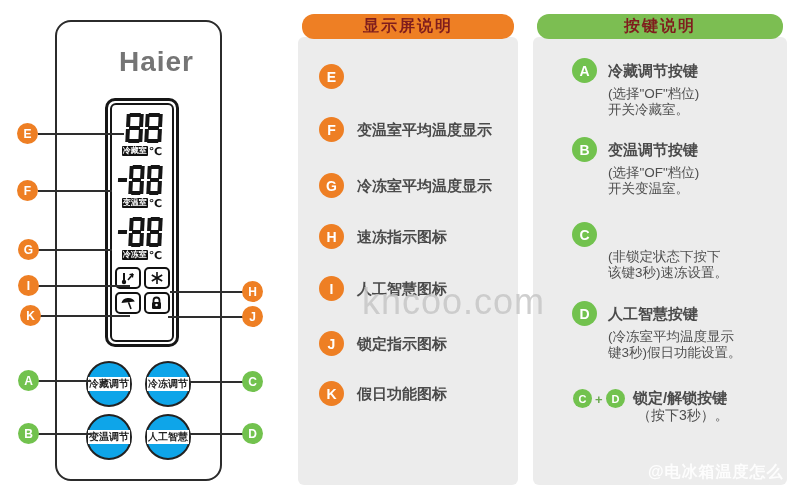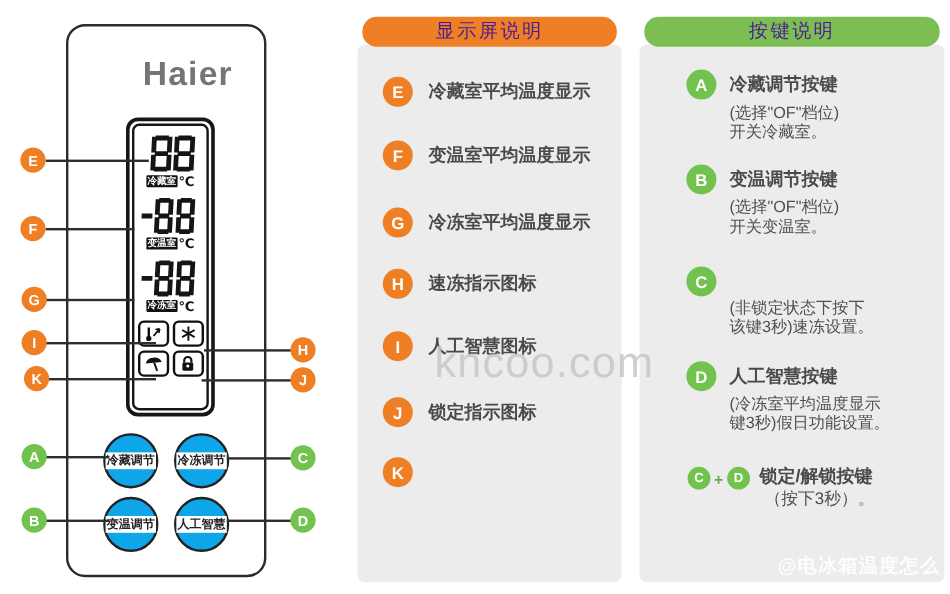--- a/index.html
+++ b/index.html
@@ -44,21 +44,21 @@
 
   
   .callout { position:absolute; width:21px; height:21px; border-radius:50%; color:#fff;
              font-weight:bold; font-size:12px; display:flex; align-items:center; justify-content:center; z-index:5; }
   .orangec { background:#ee7f24; }
   .greenc  { background:#72c24e; }
   .cline { position:absolute; height:2px; background:#2e2e2e; z-index:4; }
 
   
   .col-body { position:absolute; background:#ececec; border-radius:6px; }
-  .col-bar { position:absolute; height:25px; border-radius:12px; color:#4c1d95; font-weight:normal;
+  .col-bar { position:absolute; height:25px; border-radius:12px; color:#7f1d1d; font-weight:bold;
              font-size:16px; display:flex; align-items:center; justify-content:center; z-index:6; letter-spacing:2px;text-align:right; }
   .bar-orange { background:#ee7f24; }
   .bar-green  { background:#7cbe52; }
 
   .leg-circle { position:absolute; width:25px; height:25px; border-radius:50%; color:#fff;
                 font-weight:bold; font-size:14px; display:flex; align-items:center; justify-content:center; }
   .leg-label { position:absolute; font-size:15px; font-weight:600; color:#4a4a4a; line-height:20px; white-space:nowrap; }
   .leg-desc { position:absolute; font-size:13.5px; color:#4f4f4f; line-height:16px; white-space:pre-line; }
 
   .combo-circle { position:absolute; width:19px; height:19px; border-radius:50%; background:#72c24e; color:#fff;
@@ -234,38 +234,38 @@
   <div class="callout orangec" style="left:242px; top:306px;">J</div>
   <div class="callout greenc" style="left:18px; top:370px;">A</div>
   <div class="callout greenc" style="left:18px; top:423px;">B</div>
   <div class="callout greenc" style="left:242px; top:371px;">C</div>
   <div class="callout greenc" style="left:242px; top:423px;">D</div>
 
   <div class="col-body" style="left:298px; top:37px; width:220px; height:448px;"></div>
   <div class="col-bar bar-orange" style="left:302px; top:14px; width:212px;">显示屏说明</div>
 
   <div class="leg-circle orangec" style="left:319px; top:64px;">E</div>
-  <div class="leg-label" style="left:357px; top:67px;">冷藏室平均温度显示</div>
 
   <div class="leg-circle orangec" style="left:319px; top:117px;">F</div>
   <div class="leg-label" style="left:357px; top:120px;">变温室平均温度显示</div>
 
   <div class="leg-circle orangec" style="left:319px; top:173px;">G</div>
   <div class="leg-label" style="left:357px; top:176px;">冷冻室平均温度显示</div>
 
   <div class="leg-circle orangec" style="left:319px; top:224px;">H</div>
   <div class="leg-label" style="left:357px; top:227px;">速冻指示图标</div>
 
   <div class="leg-circle orangec" style="left:319px; top:276px;">I</div>
   <div class="leg-label" style="left:357px; top:279px;">人工智慧图标</div>
 
   <div class="leg-circle orangec" style="left:319px; top:331px;">J</div>
   <div class="leg-label" style="left:357px; top:334px;">锁定指示图标</div>
 
   <div class="leg-circle orangec" style="left:319px; top:381px;">K</div>
+  <div class="leg-label" style="left:357px; top:384px;">假日功能图标</div>
 
   <div class="col-body" style="left:533px; top:37px; width:254px; height:448px;"></div>
   <div class="col-bar bar-green" style="left:537px; top:14px; width:246px;">按键说明</div>
 
   <div class="leg-circle greenc" style="left:572px; top:58px;">A</div>
   <div class="leg-label" style="left:608px; top:61px;">冷藏调节按键</div>
   <div class="leg-desc" style="left:608px; top:86px;">(选择"OF"档位)
 开关冷藏室。</div>
 
   <div class="leg-circle greenc" style="left:572px; top:137px;">B</div>

